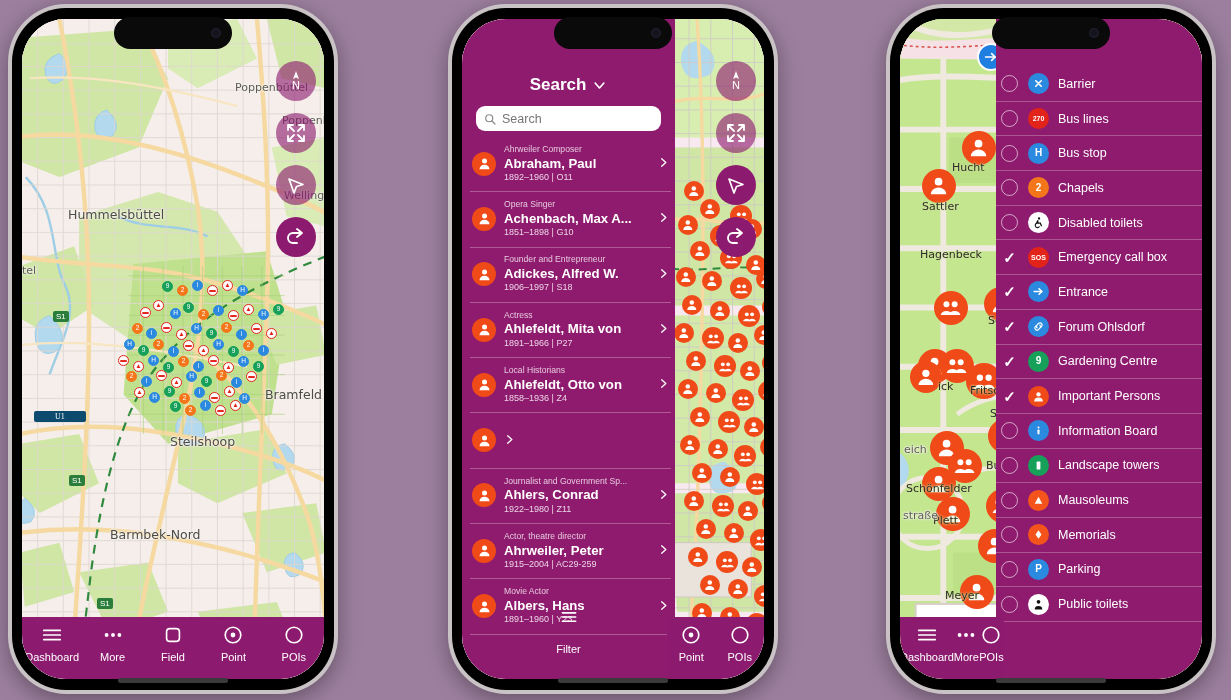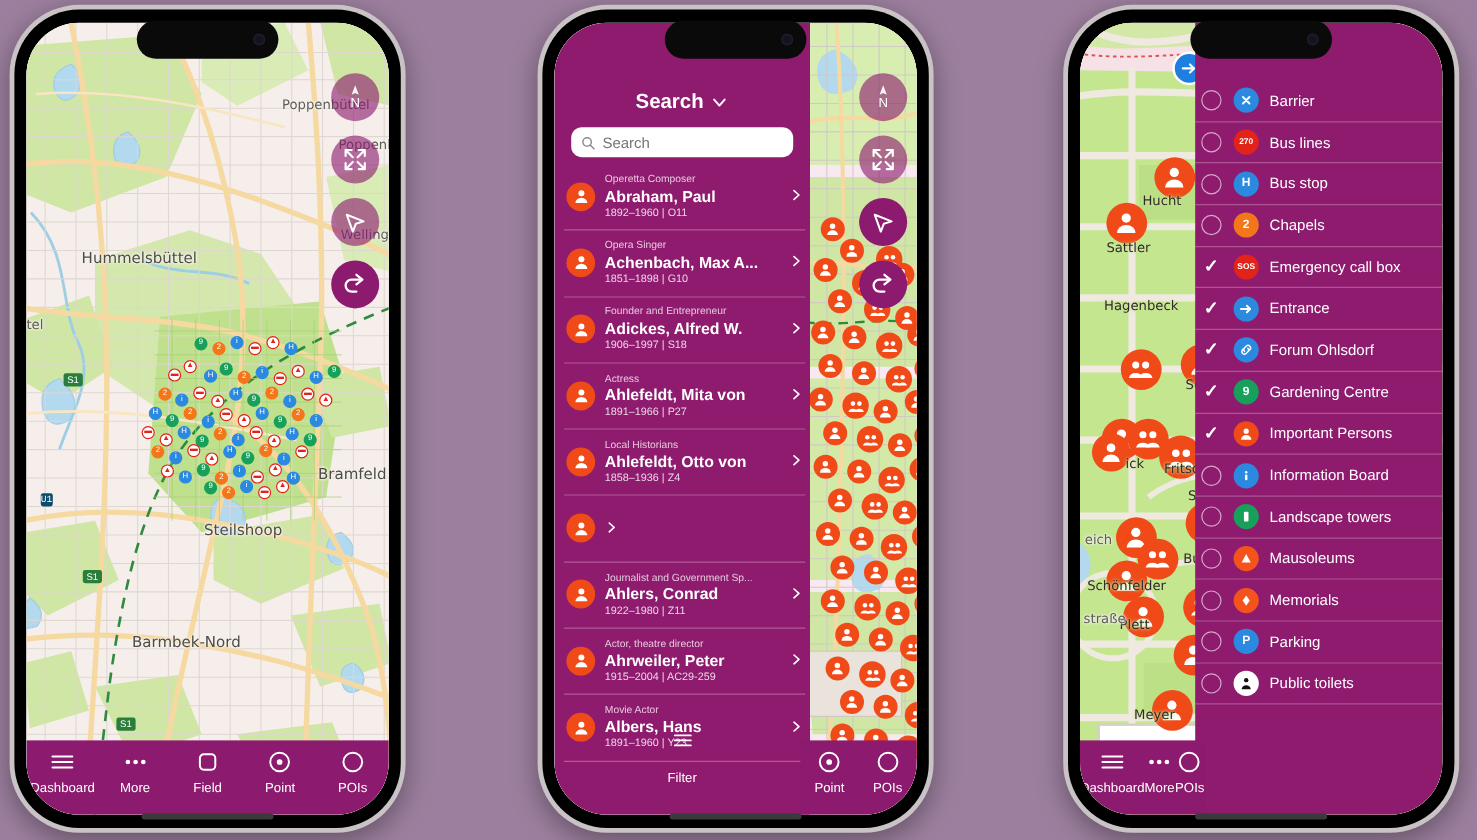--- a/index.html
+++ b/index.html
@@ -267,21 +267,21 @@
 
             <path d="M310 240 C 240 268, 180 300, 140 350 C 104 394, 84 470, 72 560 C 66 610, 62 645, 60 668" stroke="#2f8a3e" stroke-width="2.2" stroke-dasharray="9 7" fill="none"></path>
 
             <g stroke="#a9cf7a" stroke-width="0.8" fill="none" opacity=".8">
               <path d="M110 260 H268 M110 280 H268 M110 300 H268 M110 320 H268 M110 340 H268 M110 360 H268 M110 380 H268 M110 400 H268"></path>
               <path d="M125 250 V420 M145 250 V420 M165 250 V420 M185 250 V420 M205 250 V420 M225 250 V420 M245 250 V420"></path>
             </g>
           </svg>
 
           <div style="position:absolute;left:31px;top:292px;background:#2a7d3b;color:#fff;font-size:8px;padding:1px 3px;border-radius:2px;font-family:'Liberation Sans',sans-serif;">S1</div>
-          <div style="position:absolute;left:12px;top:392px;background:#0c4a6e;color:#fff;font-size:8px;padding:1px 0;border-radius:2px;font-family:Liberation Mono, monospace;">U1</div>
+          <div style="position:absolute;left:12px;top:392px;background:#0c4a6e;color:#fff;font-size:8px;padding:1px 21px;border-radius:2px;font-family:Liberation Serif, serif;">U1</div>
           <div style="position:absolute;left:47px;top:456px;background:#2a7d3b;color:#fff;font-size:8px;padding:1px 3px;border-radius:2px;font-family:'Liberation Sans',sans-serif;">S1</div>
           <div style="position:absolute;left:75px;top:579px;background:#2a7d3b;color:#fff;font-size:8px;padding:1px 3px;border-radius:2px;font-family:'Liberation Sans',sans-serif;">S1</div>
 
           <div id="p1pois">
               <div style="position: absolute; left: 118px; top: 288px; width: 11px; height: 11px; border-radius: 50%; background: rgb(255, 255, 255); border: 1.4px solid rgb(226, 35, 26); color: rgb(226, 35, 26); font-size: 6.5px; display: flex; align-items: center; justify-content: center; font-family: &quot;Liberation Sans&quot;, sans-serif; line-height: 1;">▬</div>
               <div style="position: absolute; left: 131px; top: 281px; width: 11px; height: 11px; border-radius: 50%; background: rgb(255, 255, 255); border: 1.4px solid rgb(226, 35, 26); color: rgb(226, 35, 26); font-size: 6.5px; display: flex; align-items: center; justify-content: center; font-family: &quot;Liberation Sans&quot;, sans-serif; line-height: 1;">▲</div>
               <div style="position: absolute; left: 148px; top: 289px; width: 11px; height: 11px; border-radius: 50%; background: rgb(43, 138, 224); border: 1.4px solid rgb(43, 138, 224); color: rgb(255, 255, 255); font-size: 6.5px; display: flex; align-items: center; justify-content: center; font-family: &quot;Liberation Sans&quot;, sans-serif; line-height: 1;">H</div>
               <div style="position: absolute; left: 161px; top: 283px; width: 11px; height: 11px; border-radius: 50%; background: rgb(23, 160, 90); border: 1.4px solid rgb(23, 160, 90); color: rgb(255, 255, 255); font-size: 6.5px; display: flex; align-items: center; justify-content: center; font-family: &quot;Liberation Sans&quot;, sans-serif; line-height: 1;">9</div>
               <div style="position: absolute; left: 176px; top: 290px; width: 11px; height: 11px; border-radius: 50%; background: rgb(244, 118, 27); border: 1.4px solid rgb(244, 118, 27); color: rgb(255, 255, 255); font-size: 6.5px; display: flex; align-items: center; justify-content: center; font-family: &quot;Liberation Sans&quot;, sans-serif; line-height: 1;">2</div>
               <div style="position: absolute; left: 191px; top: 286px; width: 11px; height: 11px; border-radius: 50%; background: rgb(43, 138, 224); border: 1.4px solid rgb(43, 138, 224); color: rgb(255, 255, 255); font-size: 6.5px; display: flex; align-items: center; justify-content: center; font-family: &quot;Liberation Sans&quot;, sans-serif; line-height: 1;">i</div>
@@ -902,21 +902,21 @@
           </div>
           <div class="sp-list" id="p2results">
               <div class="sp-row">
                 <span class="person-pin">
                   <svg viewBox="0 0 24 24" fill="currentColor">
                     <circle cx="12" cy="8" r="4"></circle>
                     <path d="M4 21 a8 7 0 0 1 16 0 Z"></path>
                   </svg>
                 </span>
                 <span class="sp-txt">
-                  <span class="sp-role" style="display: block;">Operetta Composer</span>
+                  <span class="sp-role" style="display: block;">Ahrweiler Composer</span>
                   <span class="sp-name" style="display: block;">Abraham, Paul</span>
                   <span class="sp-meta" style="display: block;">1892–1960 | O11</span>
                 </span>
                 <span class="chev"><svg viewBox="0 0 24 24" stroke="#fff" stroke-width="3" fill="none" stroke-linecap="round" stroke-linejoin="round">
                     <path d="M8 4 L17 12 L8 20"></path>
                   </svg></span>
               </div>
               <div class="sp-row">
                 <span class="person-pin">
                   <svg viewBox="0 0 24 24" fill="currentColor">
@@ -1322,20 +1322,33 @@
               <div class="poi-check">
                 <span class="ring"></span>
               </div>
               <div class="poi-icon" style="background: rgb(244, 118, 27);">
                 <span class="lbl">2</span>
               </div>
               <span class="poi-label">Chapels</span>
             </div>
             <div class="poi-row">
               <div class="poi-check">
+                <span class="ring"></span>
+              </div>
+              <div class="poi-icon" style="background: rgb(255, 255, 255);">
+                <svg viewBox="0 0 24 24" fill="#111">
+                  <circle cx="13" cy="4.6" r="2.1"></circle>
+                  <path d="M9.5 8 h2.4 v4.2 h4.2 l2.6 6.2 -2 .8 -2.2 -5 h-5 a1.9 1.9 0 0 1 -1.9 -1.9 Z"></path>
+                  <path d="M8.4 12.2 a5.3 5.3 0 1 0 6.6 7.4 l-1.9 -.7 a3.3 3.3 0 1 1 -3.9 -4.8 Z"></path>
+                </svg>
+              </div>
+              <span class="poi-label">Disabled toilets</span>
+            </div>
+            <div class="poi-row">
+              <div class="poi-check">
                 <span class="tick">✓</span>
               </div>
               <div class="poi-icon" style="background: rgb(226, 35, 26);">
                 <span class="lbl sm">SOS</span>
               </div>
               <span class="poi-label">Emergency call box</span>
             </div>
             <div class="poi-row">
               <div class="poi-check">
                 <span class="tick">✓</span>

